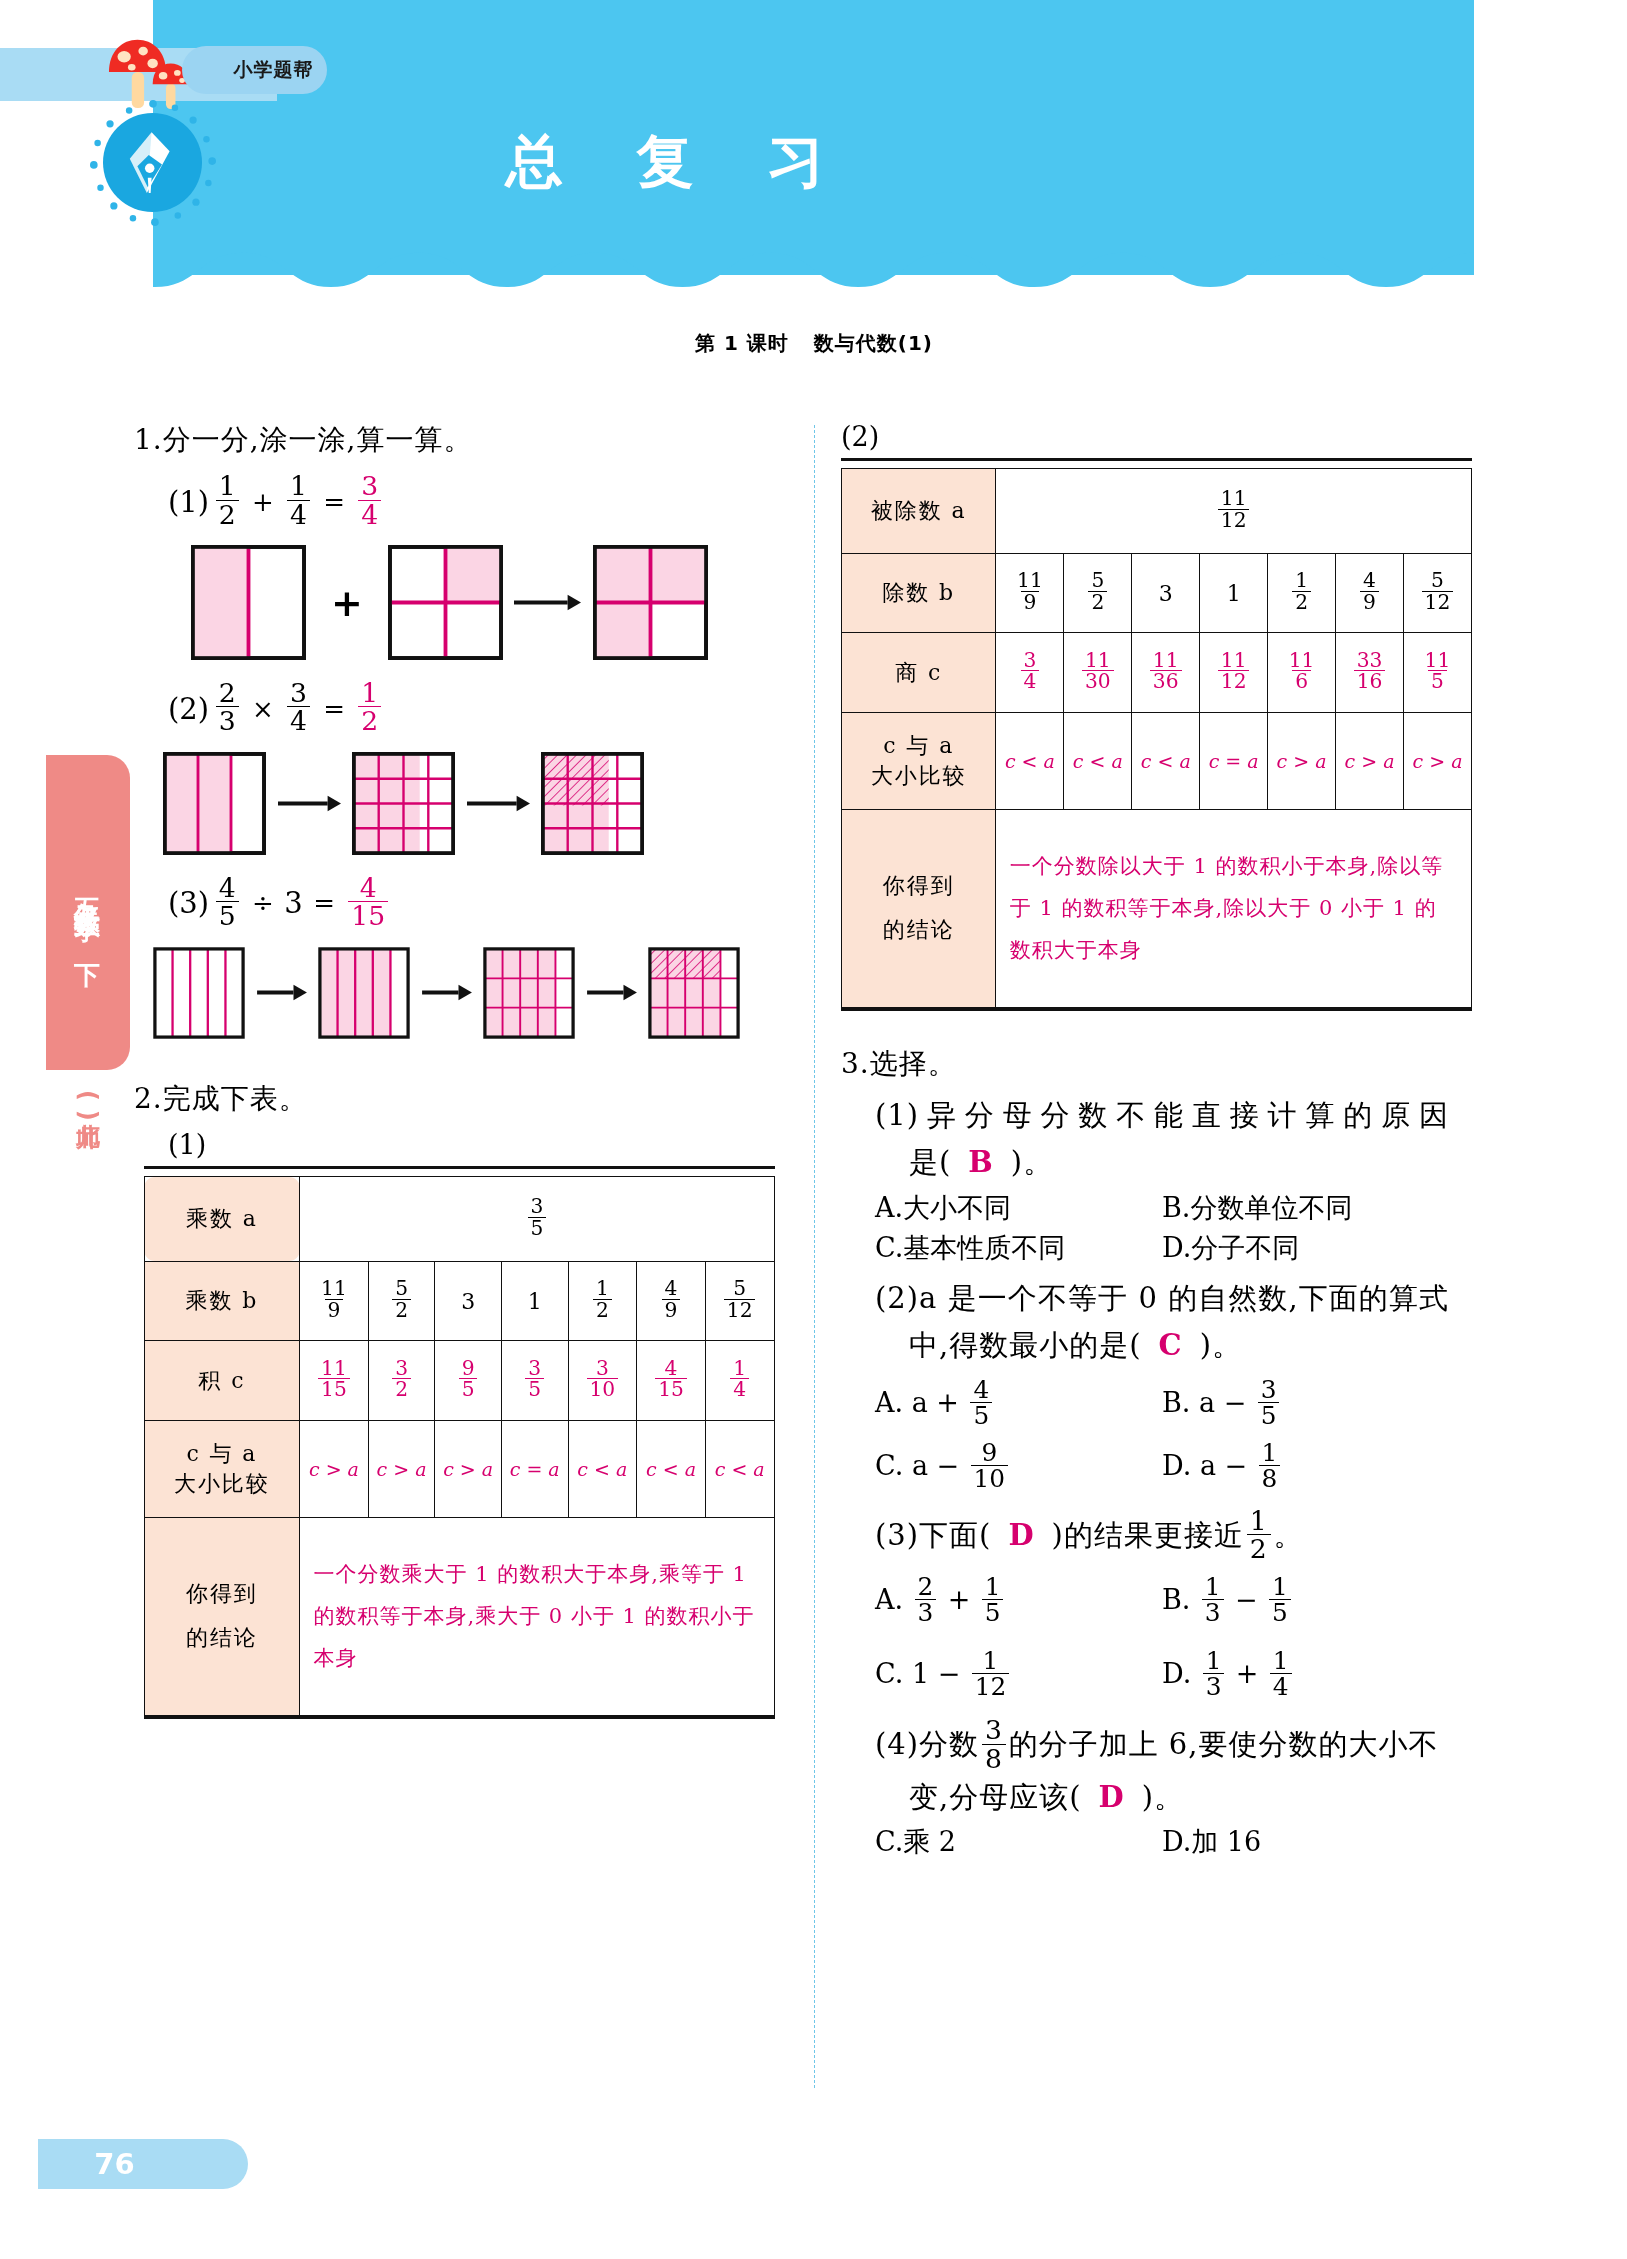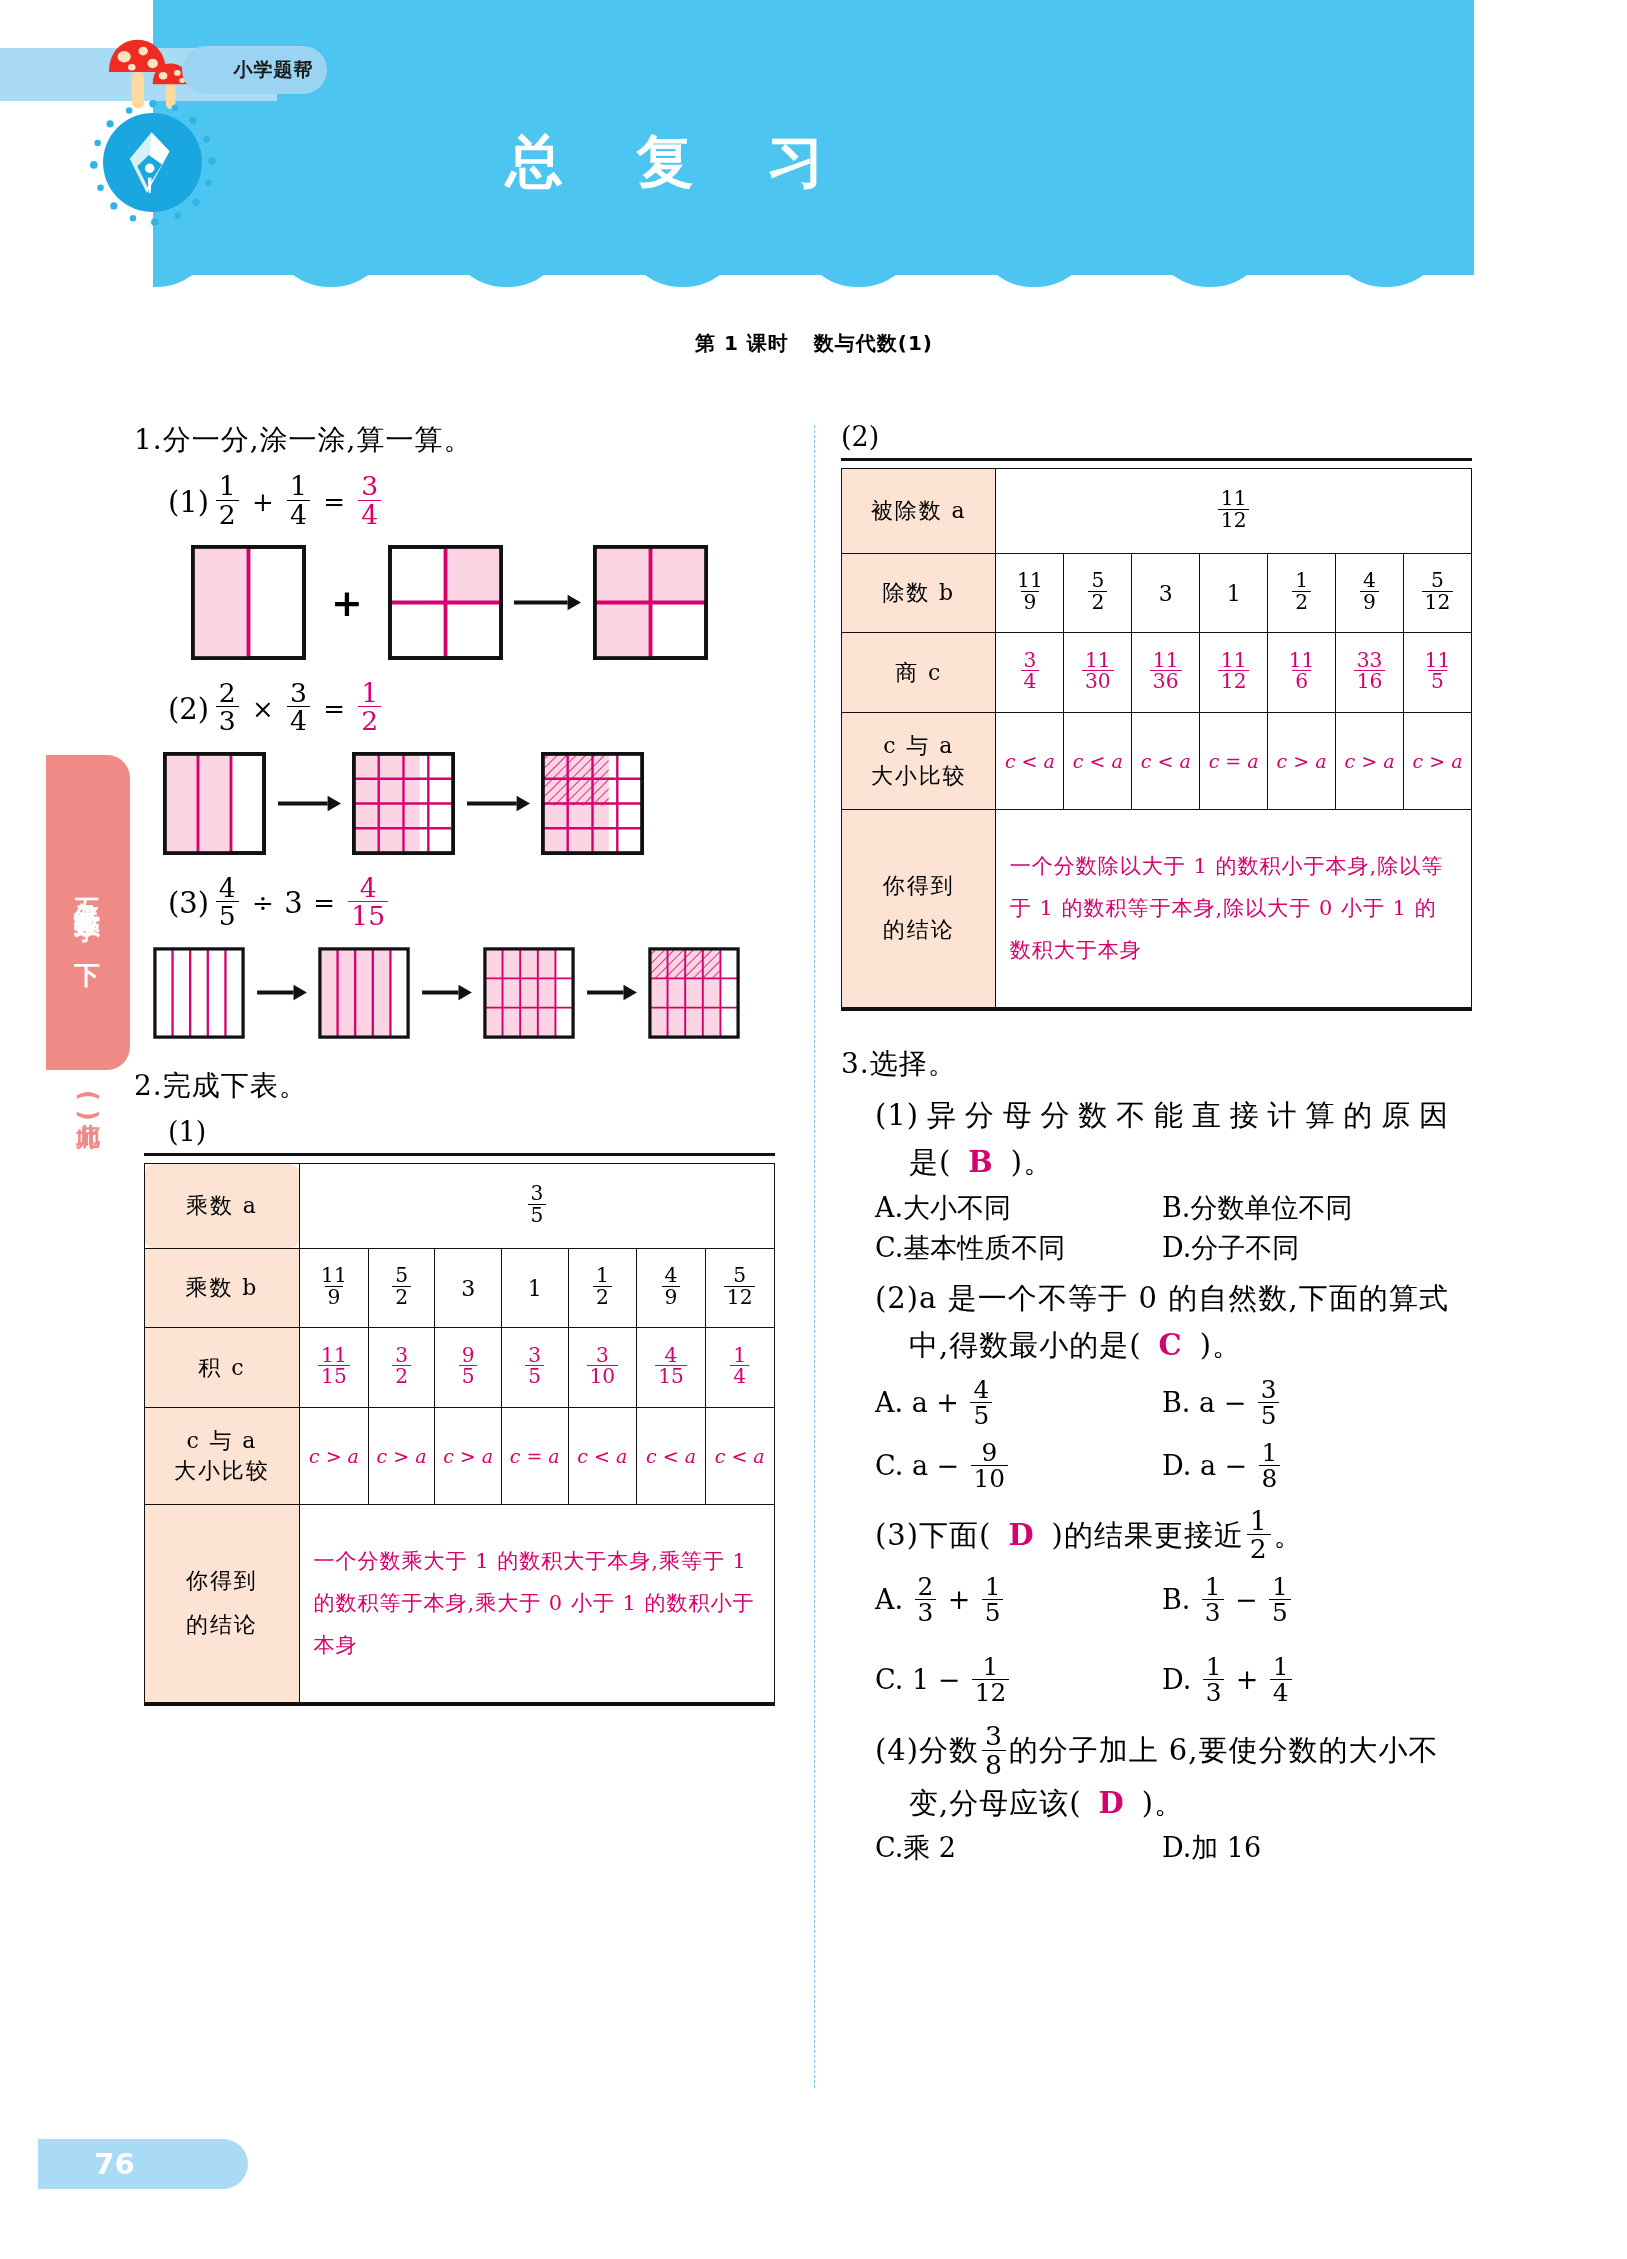--- a/index.html
+++ b/index.html
@@ -445,21 +445,21 @@
             <line x1="38.8" y1="2" x2="38.8" y2="94"></line>
           <line x1="57.2" y1="2" x2="57.2" y2="94"></line>
             <line x1="75.6" y1="2" x2="75.6" y2="94"></line>
           <line x1="2" y1="32.7" x2="94" y2="32.7"></line>
             <line x1="2" y1="63.3" x2="94" y2="63.3"></line>
         </g>
         <rect x="2" y="2" width="92" height="92" fill="none" stroke="#111" stroke-width="3.4"></rect>
       </svg>
     </div>
 
-    <div class="q-head" style="margin-top:28px;">2.完成下表。</div>
+    <div class="q-head" style="margin-top:41px;">2.完成下表。</div>
     <div class="q-sub indent" style="margin-top:11.5px;">(1)</div>
 
     <div class="tblwrap" style="margin-left:9.6px;width:631px;">
       <div class="tbl-top"></div>
       <table class="mt" style="width:631px;">
         <tbody>
             <tr>
           <td class="hdr" style="width:143px;border-radius:11px;">乘数 a</td>
           <td colspan="7" style="height:76px;">
             <span class="frac">
@@ -735,21 +735,21 @@
               <span class="num">1</span>
               <span class="den">3</span>
             </span>
           <span>−</span>
           <span class="frac">
               <span class="num">1</span>
               <span class="den">5</span>
             </span>
         </span>
       </div>
-      <div class="choice-row indent" style="margin-top:28px;">
+      <div class="choice-row indent" style="margin-top:22px;">
         <span class="c1">
           <span>C.</span>
           <span>1</span>
           <span>−</span>
           <span class="frac">
               <span class="num">1</span>
               <span class="den">12</span>
             </span>
         </span>
         <span class="c2">

